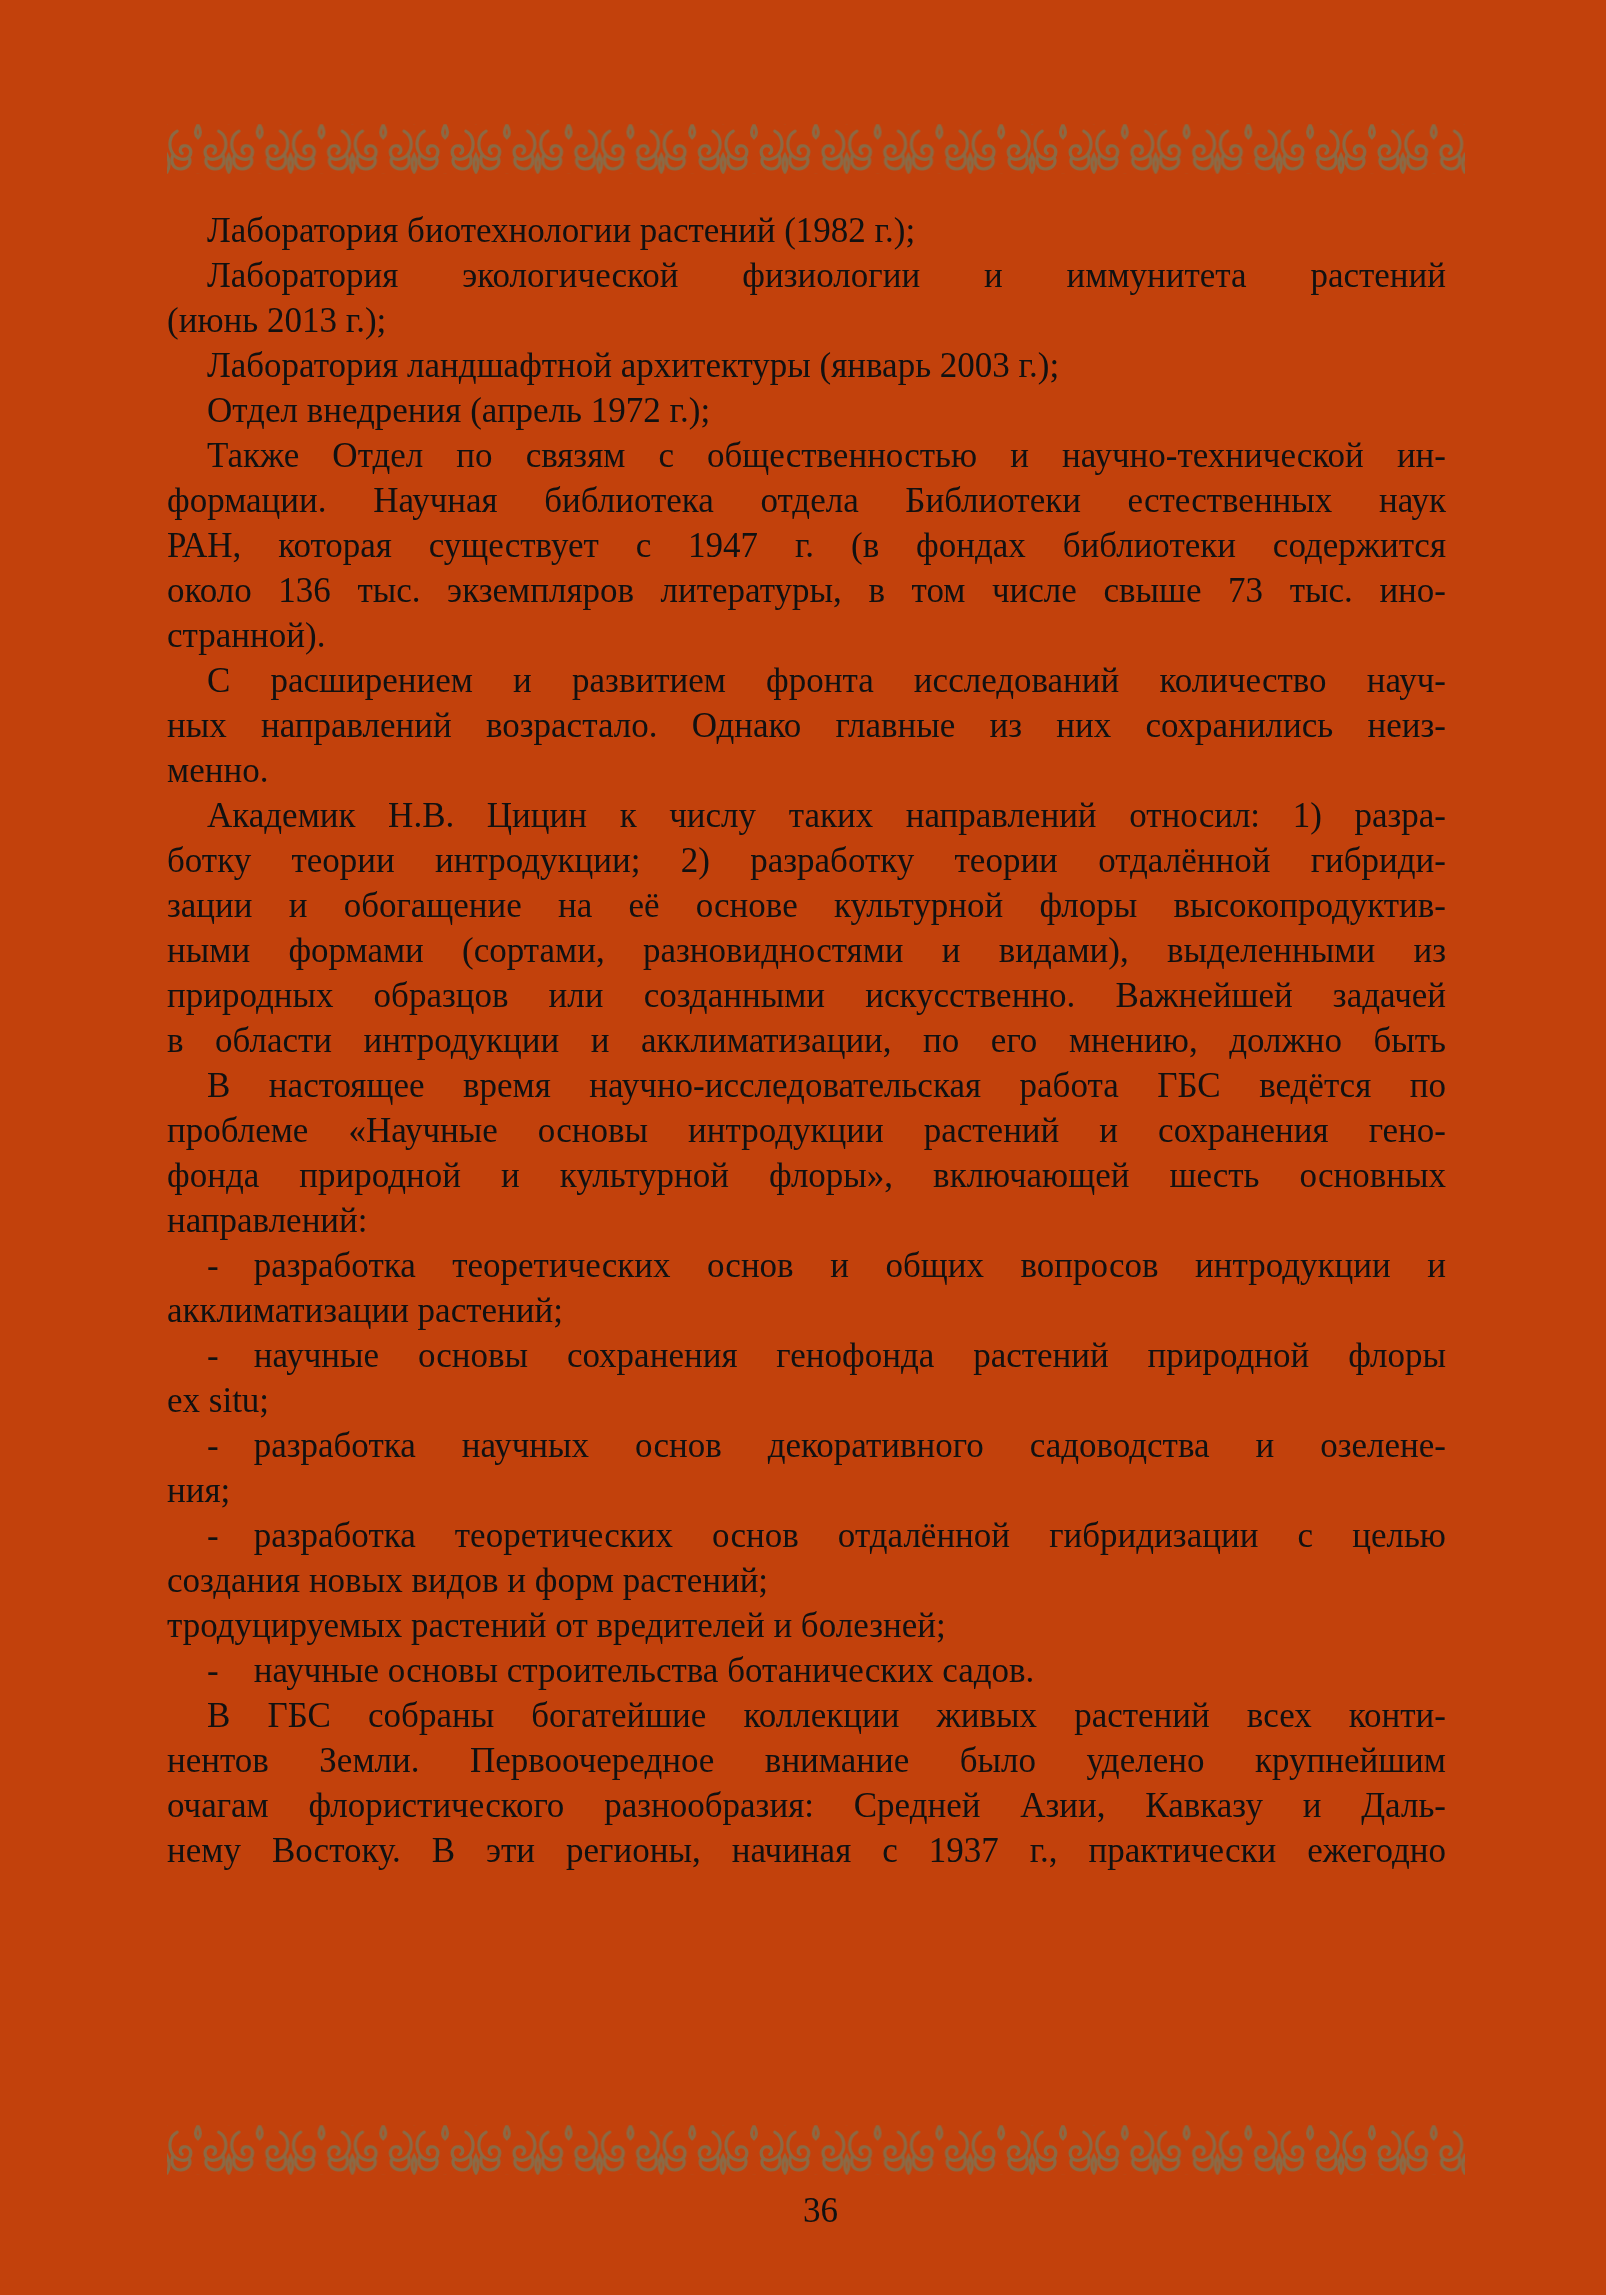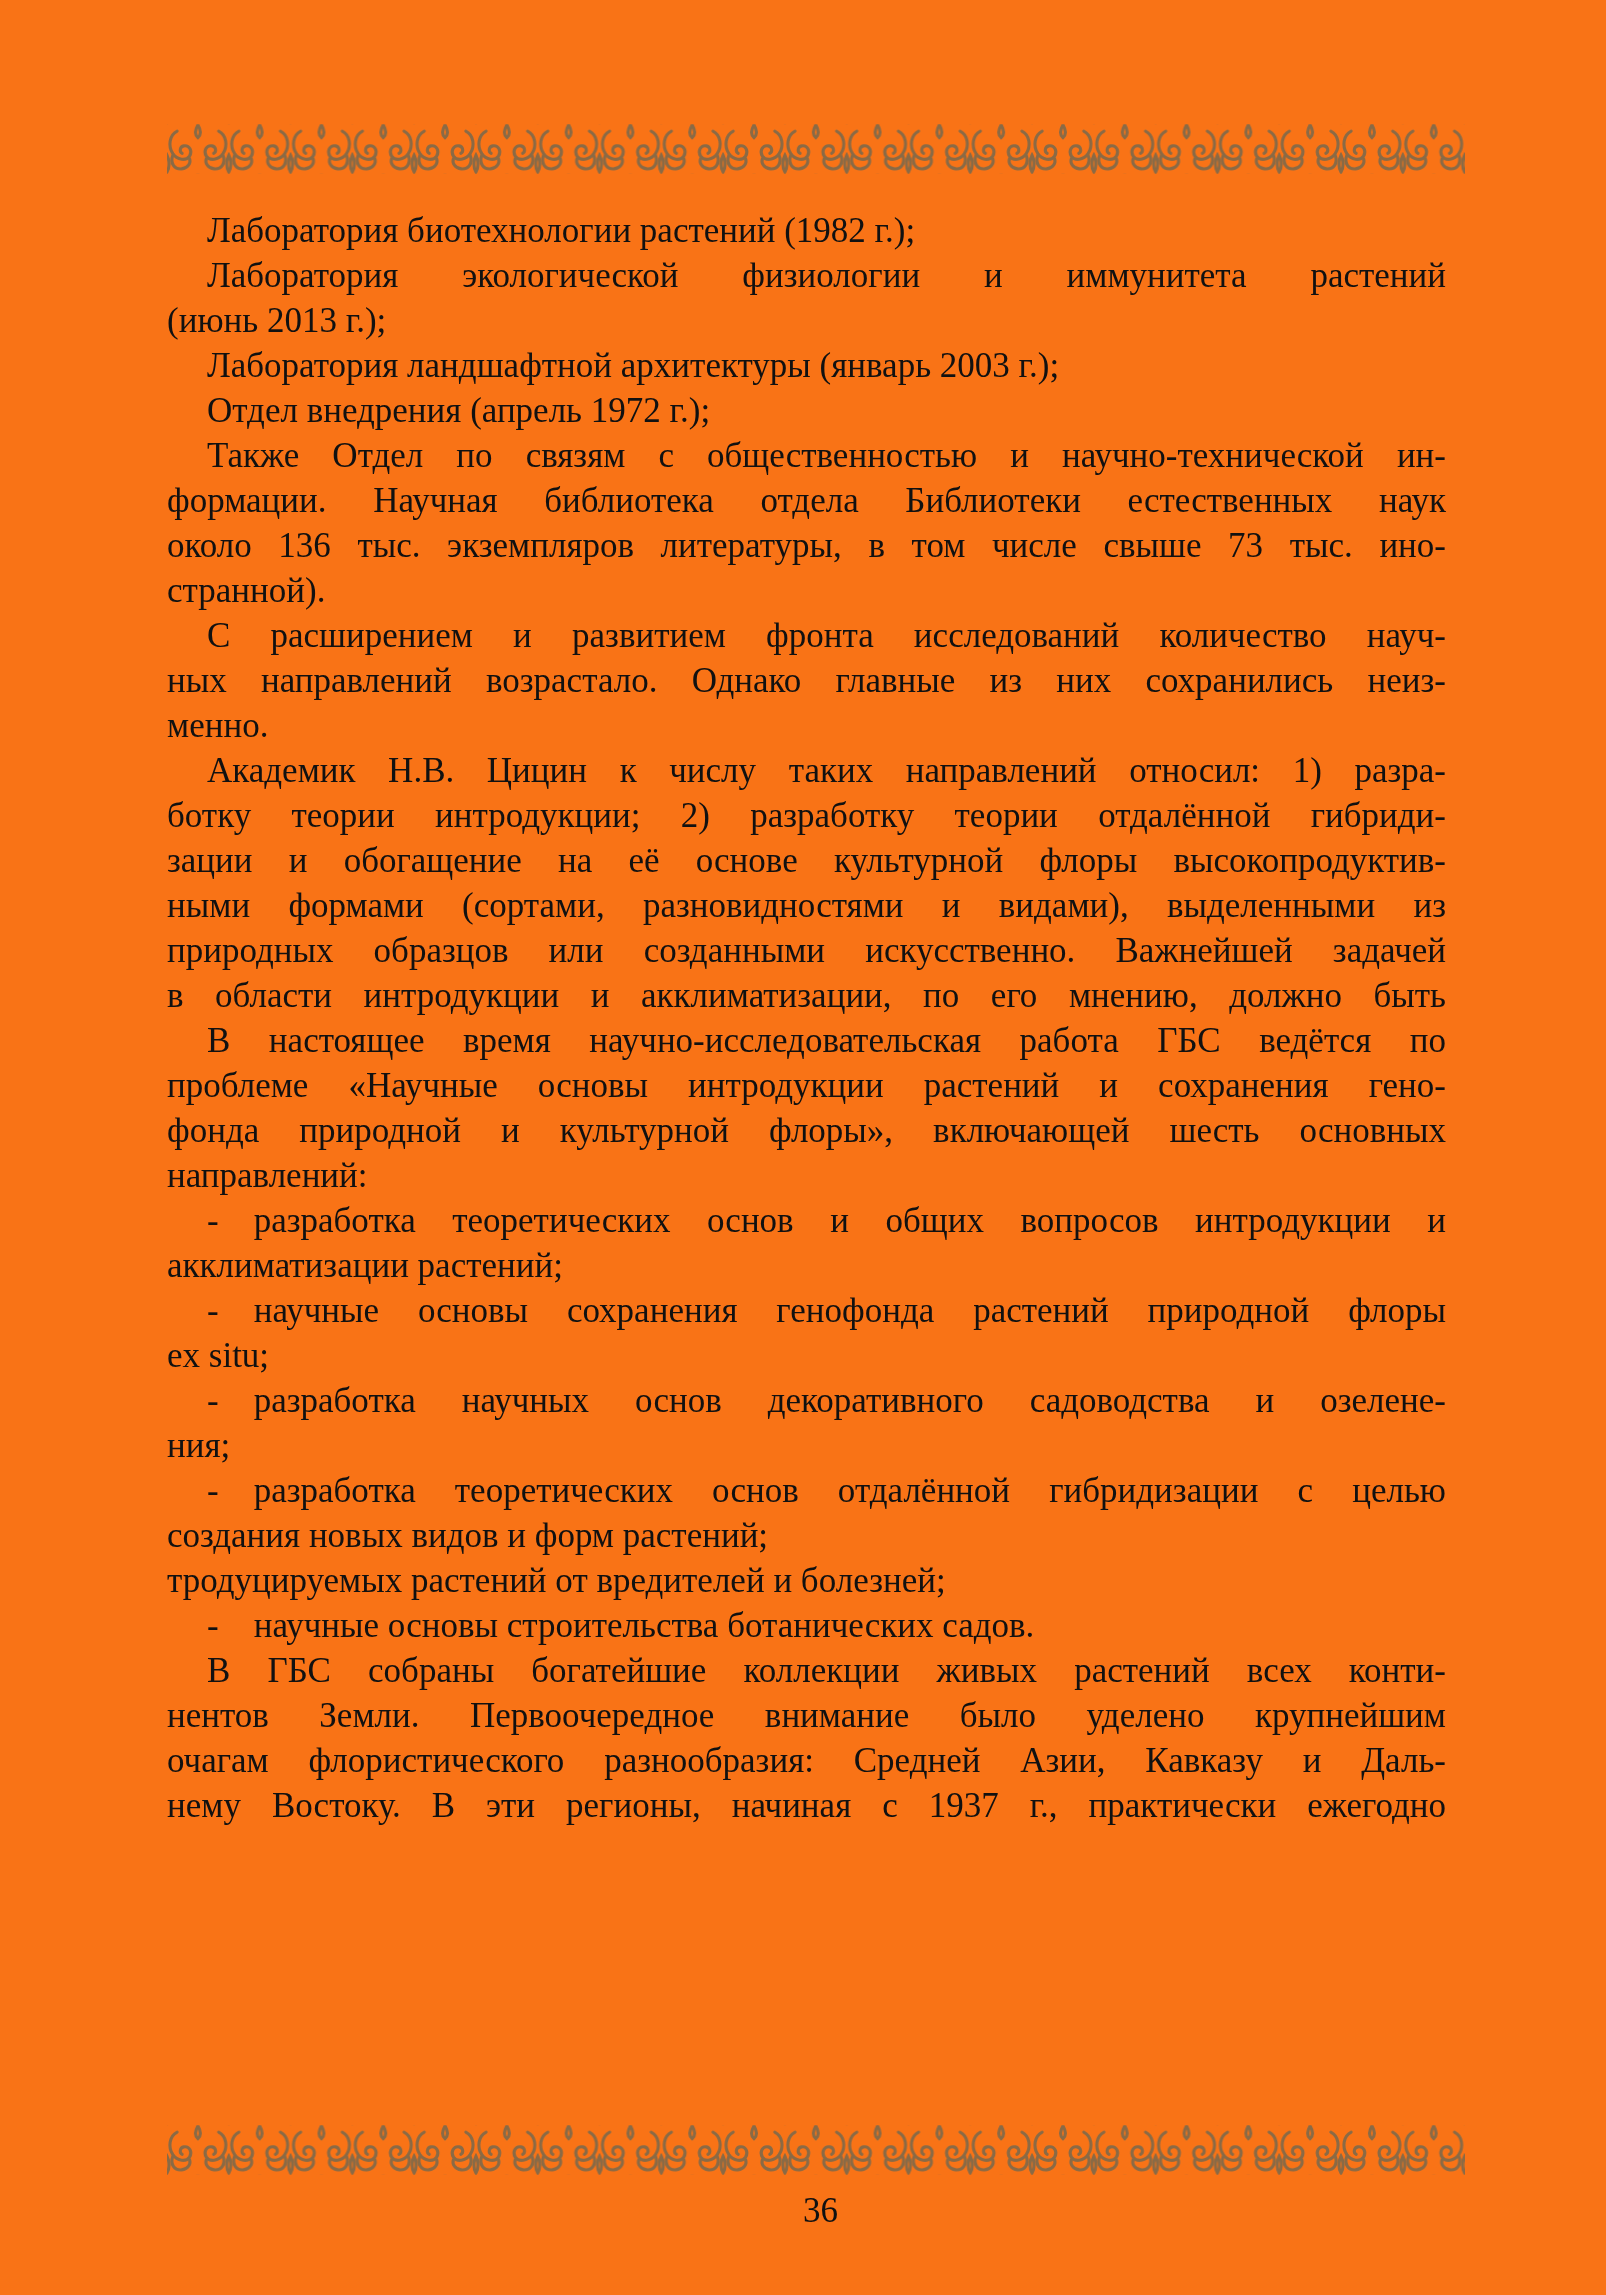--- a/index.html
+++ b/index.html
@@ -1,20 +1,20 @@
 <!DOCTYPE html>
 <html style="font-size:12.4px"><head>
 <meta charset="utf-8">
 <style>
   html, body { margin: 0; padding: 0; background: #e8e8e8; }
   .page {
     position: relative;
     width: 1607px;
     height: 2295px;
-    background: #f97316;
+    background: #c2410c;
     font-family: "Liberation Serif", serif;
     color: #111111;
     overflow: hidden;
   }
   .ornament {
     position: absolute;
     left: 167px;
     width: 1298px;
     height: 50px;
   }
@@ -72,20 +72,21 @@
 
   <main class="text-block">
 
   <div class="line indent">Лаборатория биотехнологии растений (1982 г.);</div>
       <div class="line indent just">Лаборатория экологической физиологии и иммунитета растений</div>
       <div class="line">(июнь 2013 г.);</div>
       <div class="line indent">Лаборатория ландшафтной архитектуры (январь 2003 г.);</div>
       <div class="line indent">Отдел внедрения (апрель 1972 г.);</div>
       <div class="line indent just">Также Отдел по связям с общественностью и научно-технической ин-</div>
       <div class="line just">формации. Научная библиотека отдела Библиотеки естественных наук</div>
+      <div class="line just">РАН, которая существует с 1947 г. (в фондах библиотеки содержится</div>
       <div class="line just">около 136 тыс. экземпляров литературы, в том числе свыше 73 тыс. ино-</div>
       <div class="line">странной).</div>
       <div class="line indent just">С расширением и развитием фронта исследований количество науч-</div>
       <div class="line just">ных направлений возрастало. Однако главные из них сохранились неиз-</div>
       <div class="line">менно.</div>
       <div class="line indent just">Академик Н.В. Цицин к числу таких направлений относил: 1) разра-</div>
       <div class="line just">ботку теории интродукции; 2) разработку теории отдалённой гибриди-</div>
       <div class="line just">зации и обогащение на её основе культурной флоры высокопродуктив-</div>
       <div class="line just">ными формами (сортами, разновидностями и видами), выделенными из</div>
       <div class="line just">природных образцов или созданными искусственно. Важнейшей задачей</div>

